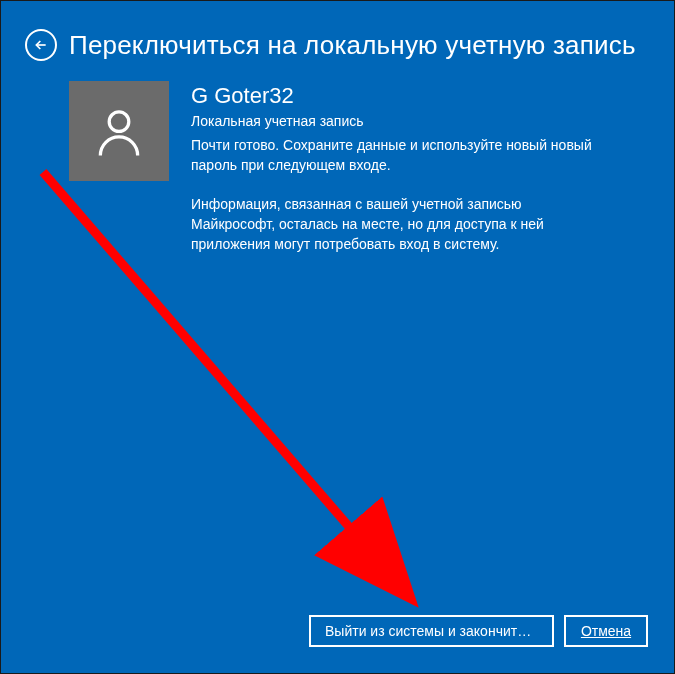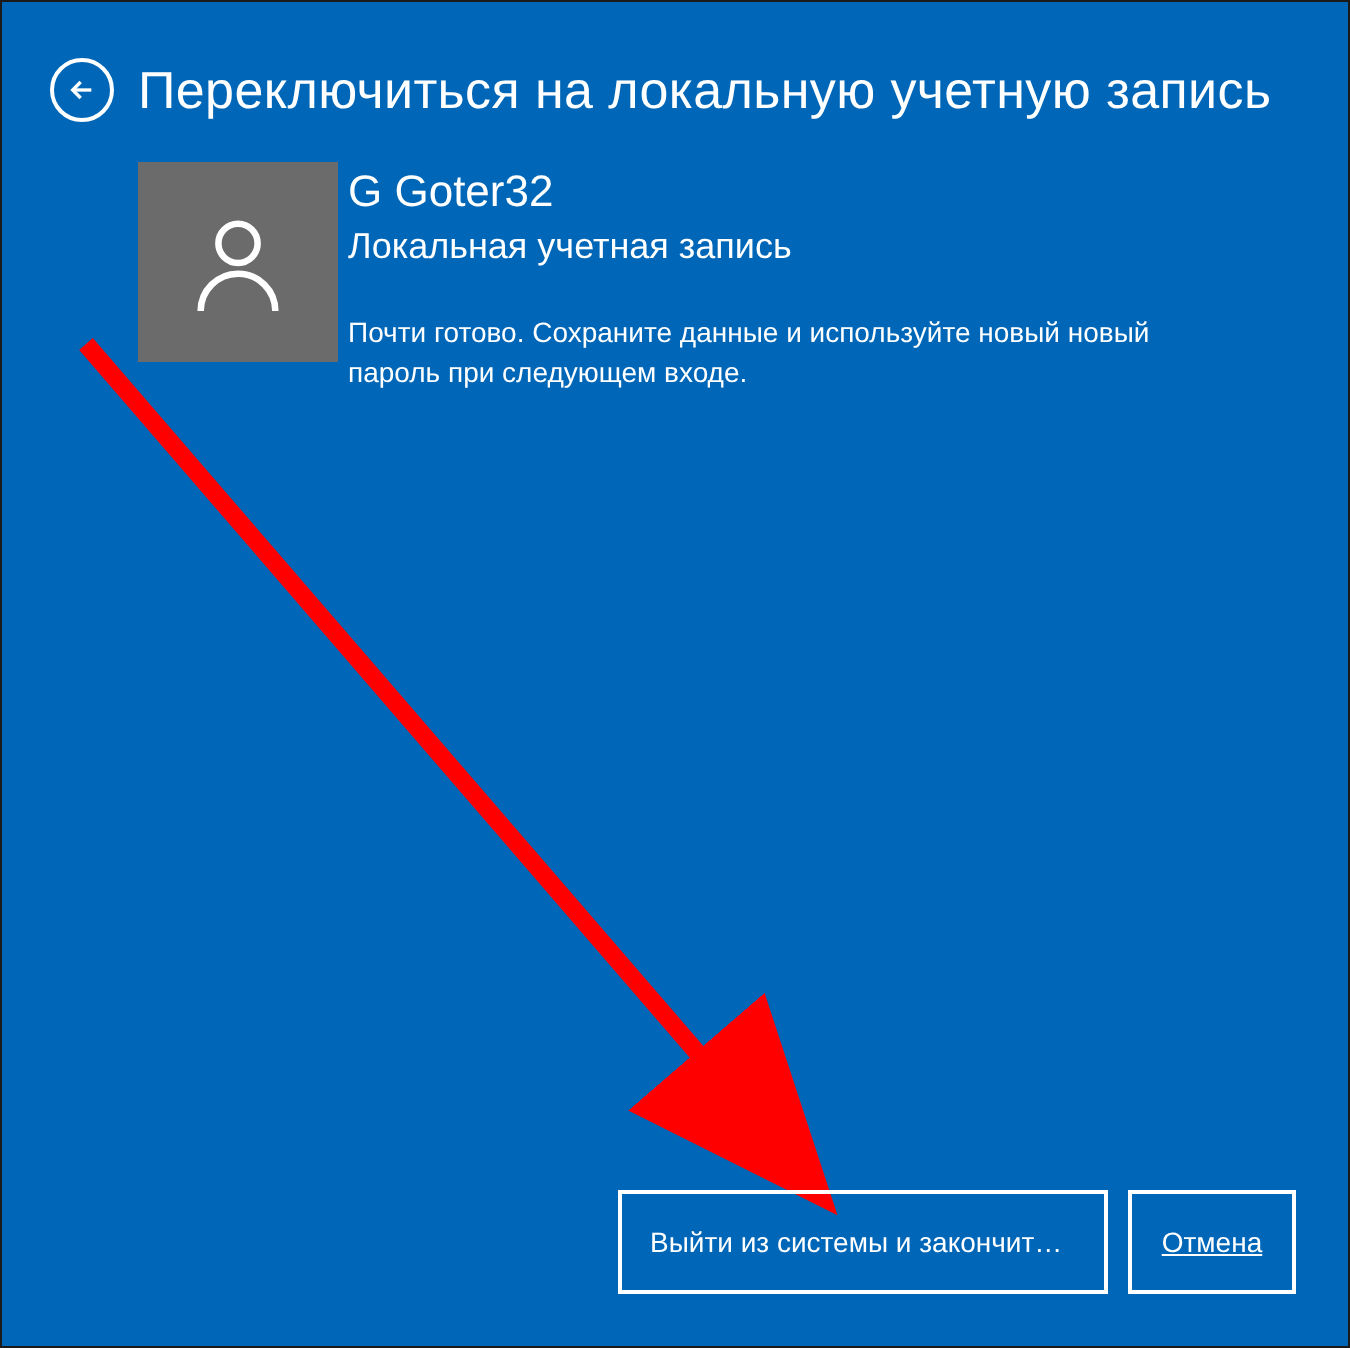--- a/index.html
+++ b/index.html
@@ -39,21 +39,21 @@
       height: 16px;
     }
     .title {
       font-size: 26px;
       font-weight: 300;
       letter-spacing: 0.2px;
     }
     .content {
       display: flex;
       padding: 0 24px 0 68px;
-      gap: 5px;
+      gap: 22px;
     }
     .avatar {
       width: 100px;
       height: 100px;
       background: #6b6b6b;
       display: flex;
       align-items: center;
       justify-content: center;
       flex-shrink: 0;
     }
@@ -64,43 +64,43 @@
     .info {
       flex: 1;
       padding-top: 2px;
     }
     .username {
       font-size: 22px;
       font-weight: 300;
       margin-bottom: 4px;
     }
     .account-type {
-      font-size: 18px;
-      margin-bottom: 22px;
+      font-size: 14px;
+      margin-bottom: 6px;
     }
     .message {
       font-size: 14px;
       line-height: 1.45;
       margin-bottom: 18px;
       max-width: 410px;
     }
     .footer {
       position: absolute;
       bottom: 26px;
       right: 26px;
       display: flex;
       gap: 10px;
     }
     .btn {
       border: 2px solid #ffffff;
       background: transparent;
       color: #ffffff;
       font-family: inherit;
       font-size: 14px;
-      padding: 16px 14px;
+      padding: 6px 14px;
       cursor: pointer;
       white-space: nowrap;
       overflow: hidden;
       text-overflow: ellipsis;
     }
     .btn-primary {
       width: 245px;
       text-align: center;
     }
     .btn-secondary {
@@ -132,20 +132,21 @@
   <div class="avatar">
     <svg viewBox="0 0 24 24" fill="none" stroke="#ffffff" stroke-width="1.4">
       <circle cx="12" cy="8" r="4.2"></circle>
       <path d="M4 22.5c0-4.4 3.6-8 8-8s8 3.6 8 8"></path>
     </svg>
   </div>
   <div class="info">
     <div class="username">G Goter32</div>
     <div class="account-type">Локальная учетная запись</div>
     <div class="message">Почти готово. Сохраните данные и используйте новый новый пароль при следующем входе.</div>
+    <div class="message">Информация, связанная с вашей учетной записью Майкрософт, осталась на месте, но для доступа к ней приложения могут потребовать вход в систему.</div>
   </div>
 </div>
 
 <svg class="annotation-arrow" width="420" height="460">
   <defs>
     <marker id="arrowhead" markerWidth="12" markerHeight="10" refX="10" refY="5" orient="auto">
       <polygon points="0 0, 12 5, 0 10" fill="#ff0000"></polygon>
     </marker>
   </defs>
   <line x1="6" y1="6" x2="370" y2="428" stroke="#ff0000" stroke-width="9" marker-end="url(#arrowhead)"></line>

